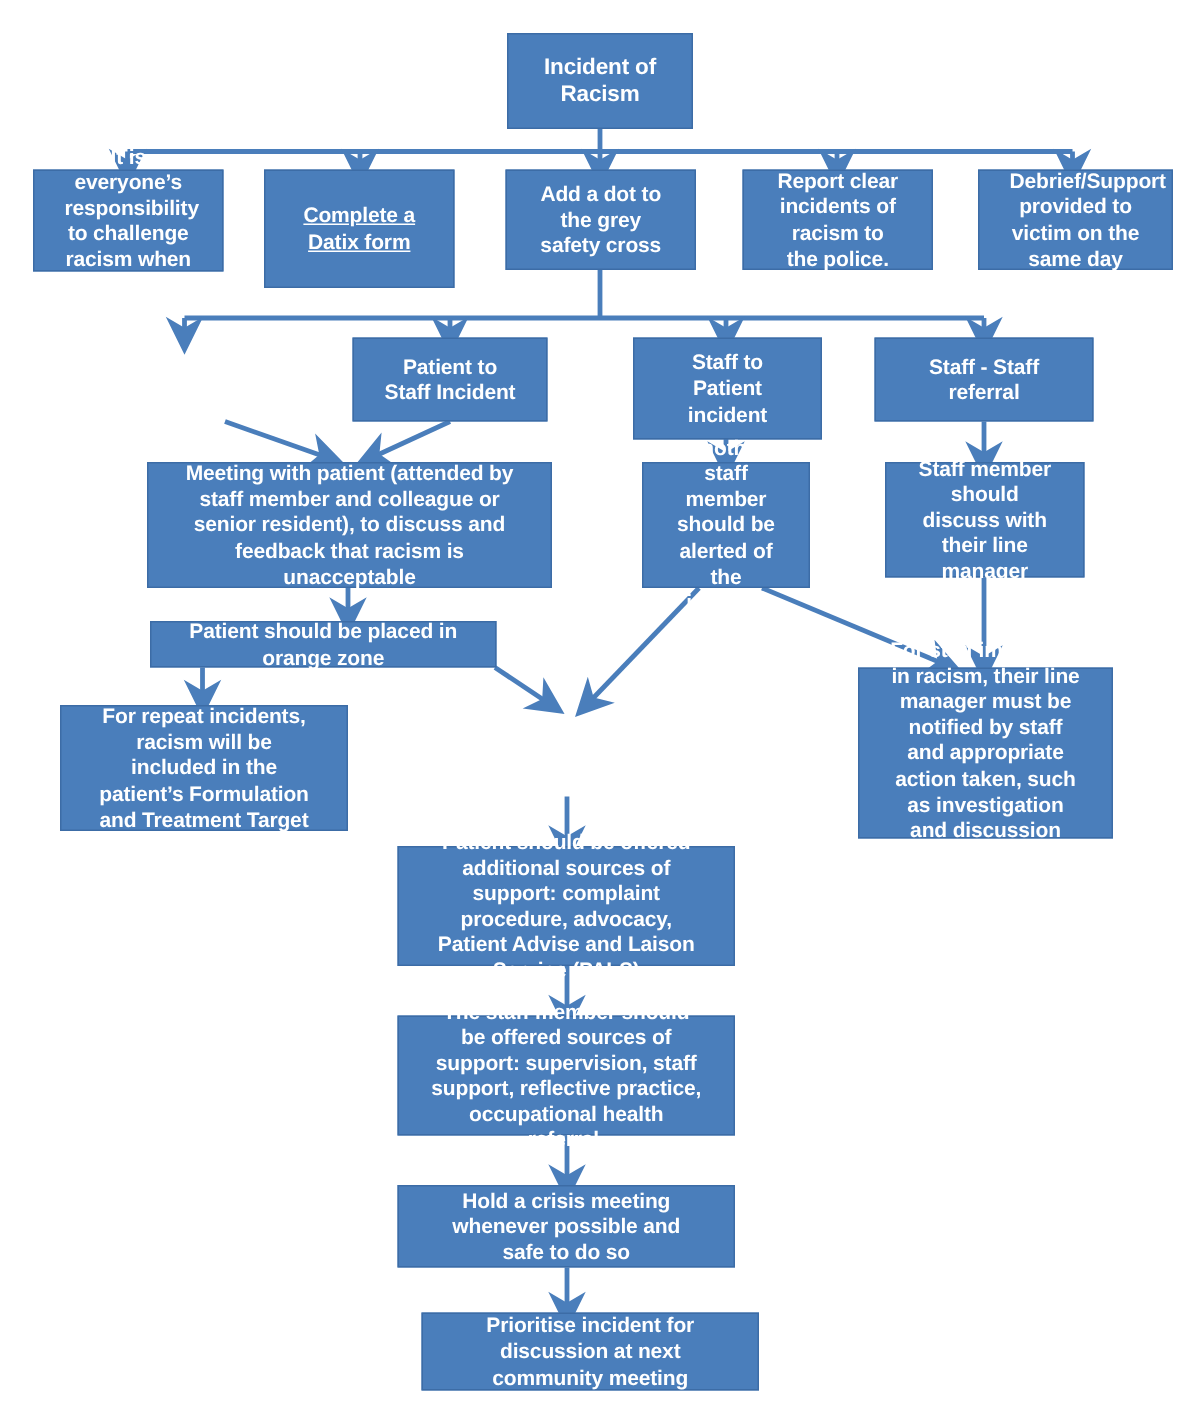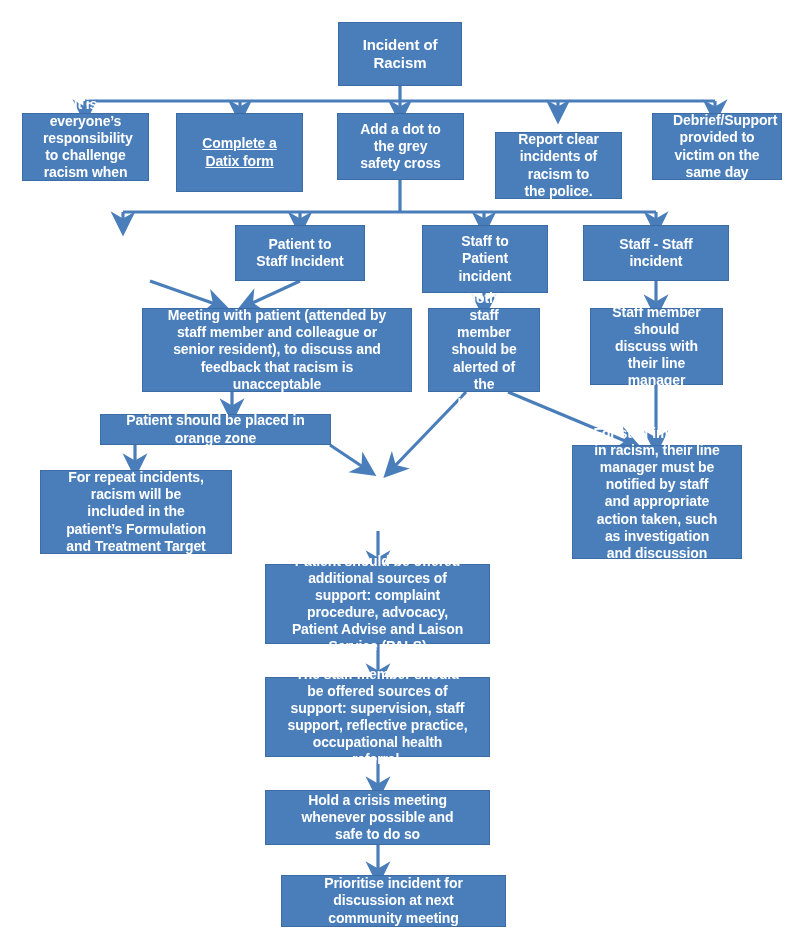--- a/index.html
+++ b/index.html
@@ -111,38 +111,38 @@
 
   <div class="node fs14" style="left:22px; top:113px; width:127px; height:68px;">
     <span>It is everyone’s responsibility to challenge racism when witnessed.</span>
   </div>
   <div class="node fs14" style="left:176px; top:113px; width:127px; height:79px;text-decoration:underline;">
     <span>Complete a Datix form</span>
   </div>
   <div class="node fs14" style="left:337px; top:113px; width:127px; height:67px;">
     <span>Add a dot to the grey safety cross</span>
   </div>
-  <div class="node fs14" style="left:495px; top:113px; width:127px; height:67px;margin-top:19px;">
+  <div class="node fs14" style="left:495px; top:113px; width:127px; height:67px;">
     <span>Report clear incidents of racism to the police.</span>
   </div>
   <div class="node fs14" style="left:652px; top:113px; width:130px; height:67px;">
     <span>Debrief/Support provided to victim on the same day</span>
   </div>
 
   <div class="node fs14" style="left:235px; top:225px; width:130px; height:56px;">
     <span>Patient to Staff Incident</span>
   </div>
   <div class="node fs14" style="left:422px; top:225px; width:126px; height:68px;">
     <span>Staff to Patient incident</span>
   </div>
   <div class="node fs14" style="left:583px; top:225px; width:146px; height:56px;">
-    <span>Staff - Staff incident</span>
+    <span>Staff - Staff referral</span>
   </div>
 
-  <div class="node fs14" style="left:98px; top:308px; width:270px; height:84px;margin-left:44px;">
+  <div class="node fs14" style="left:98px; top:308px; width:270px; height:84px;">
     <span>Meeting with patient (attended by staff member and colleague or senior resident), to discuss and feedback that racism is unacceptable</span>
   </div>
   <div class="node fs14" style="left:428px; top:308px; width:112px; height:84px;">
     <span>Another staff member should be alerted of the incident</span>
   </div>
   <div class="node fs14" style="left:590px; top:308px; width:133px; height:77px;">
     <span>Staff member should discuss with their line manager</span>
   </div>
 
   <div class="node fs14" style="left:100px; top:414px; width:231px; height:31px;">

